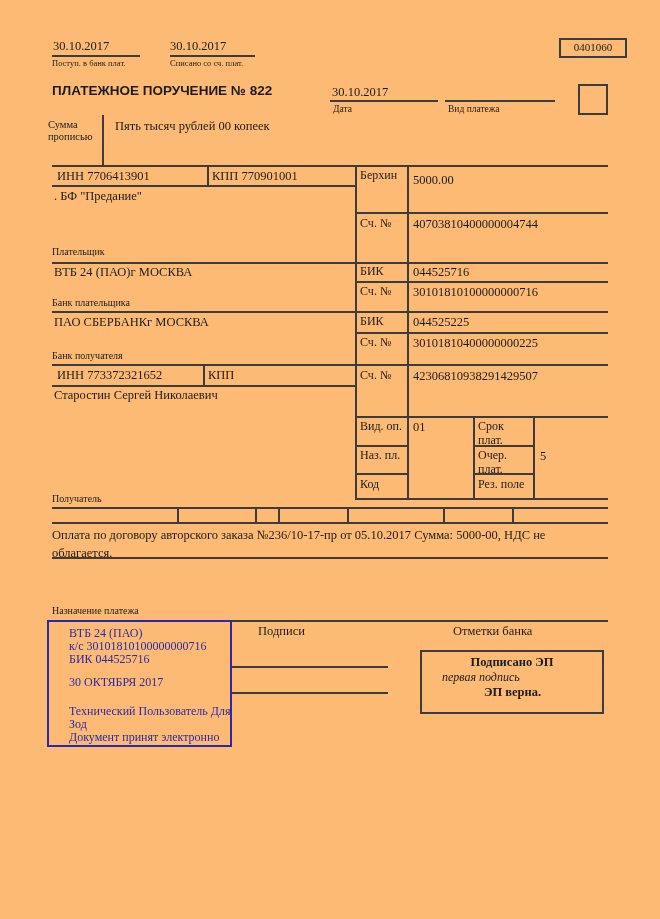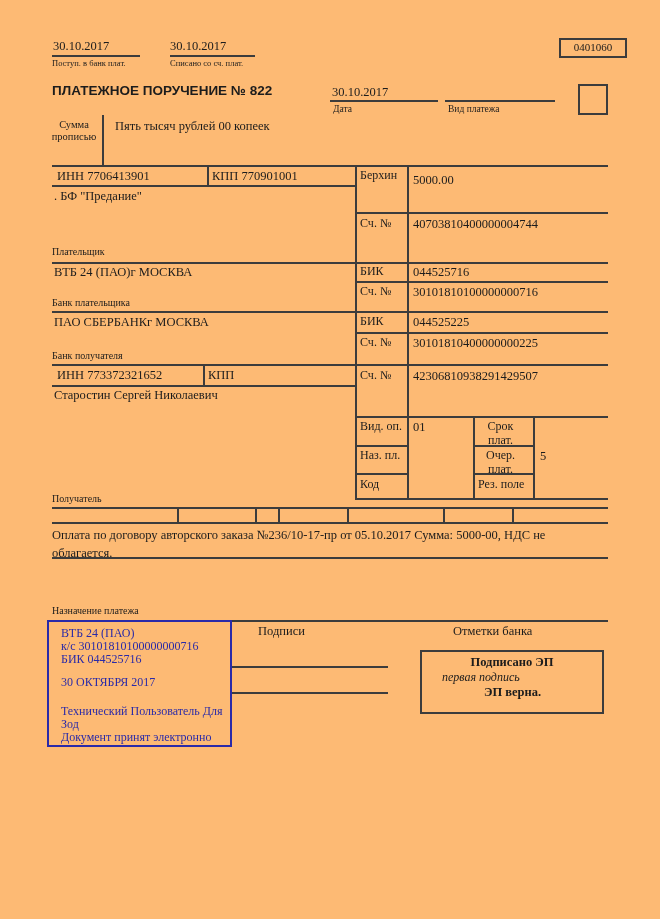--- a/index.html
+++ b/index.html
@@ -7,24 +7,24 @@
   body { font-family:"Liberation Serif","DejaVu Serif",serif; }
   .page { position:relative; width:660px; height:919px; background:#fdba74; color:var(--text,#1c1c1c); overflow:hidden; }
   .t  { position:absolute; font-size:12.5px; line-height:1.15; white-space:nowrap; }
   .lbl{ position:absolute; font-size:10px; line-height:1.1; white-space:nowrap; }
   .sm { position:absolute; font-size:8.5px; line-height:1.1; white-space:nowrap; }
   .hl { position:absolute; height:2px; background:var(--line,#3c3c3c); }
   .vl { position:absolute; width:2px; background:var(--line,#3c3c3c); }
   .title { position:absolute; font-family:"Liberation Sans","DejaVu Sans",sans-serif; font-weight:bold; font-size:13.5px; white-space:nowrap; }
   .codebox { position:absolute; border:2px solid var(--line,#3c3c3c); font-size:11px; text-align:center; line-height:15px; }
   .emptybox { position:absolute; border:2px solid var(--line,#3c3c3c); background:transparent; }
-  .wrap2 { white-space:normal; line-height:1.15;text-align:center; }
+  .wrap2 { white-space:normal; line-height:1.15; }
   .purpose { position:absolute; font-size:12.5px; line-height:1.4; }
   .bluebox { position:absolute; border:2px solid var(--accent-blue,#2a2aa8); color:var(--accent-blue,#2a2aa8);
-             font-size:12px; line-height:13px; padding:5px 12px; }
+             font-size:12px; line-height:13px; padding:5px 20px; }
   .bluebox div { white-space:nowrap; }
   .stampbox { position:absolute; border:2px solid var(--line,#3c3c3c); font-size:12px; }
   .stamp-title { font-weight:bold; font-size:12.5px; text-align:center; margin-top:3px; }
   .stamp-name { margin-left:6px; margin-top:1px; }
   .stamp-role { margin-left:20px; font-style:italic; }
   .stamp-ok { margin-left:62px; font-weight:bold; font-size:12.5px; }
 </style>
 </head>
 <body>
 

